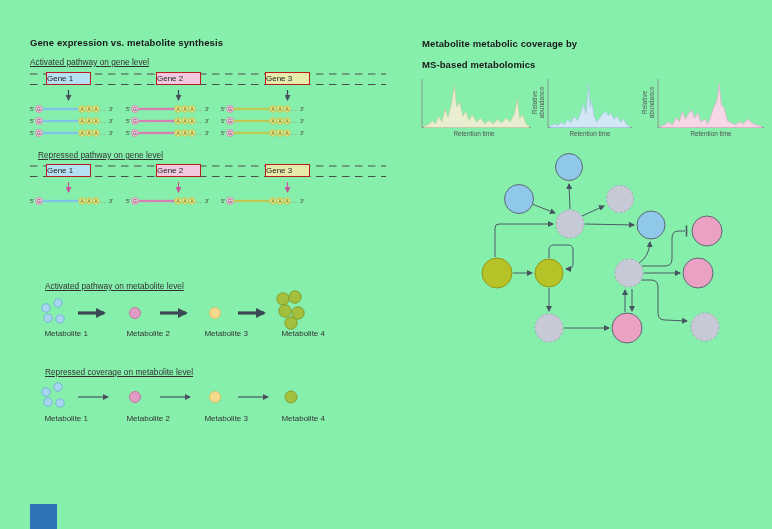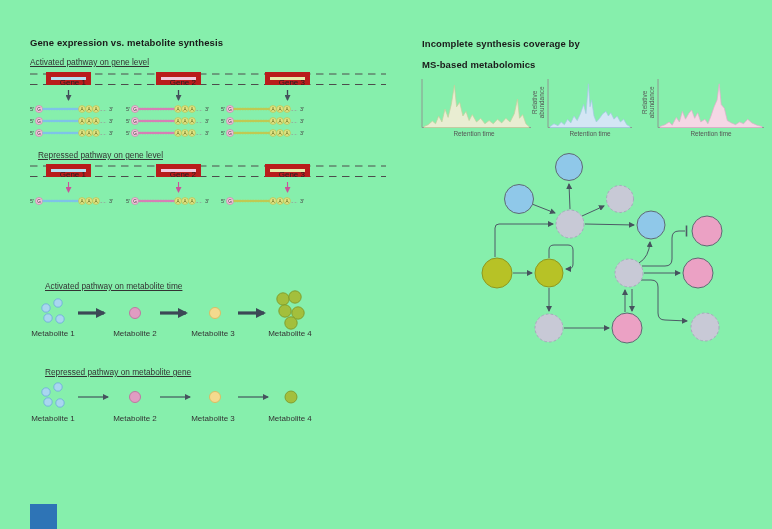--- a/index.html
+++ b/index.html
@@ -1,23 +1,23 @@
 <!DOCTYPE html>
 <html><head>
 <meta charset="utf-8">
 <style>
   html,body{margin:0;padding:0;background:#fff;}
   .canvas{position:relative;width:772px;height:529px;background:#86efac;overflow:hidden;
           font-family:"Liberation Sans",sans-serif;}
   svg#art{position:absolute;left:0;top:0;z-index:1;}
   .t-bold{position:absolute;z-index:2;font-size:9.5px;font-weight:bold;color:#1a1a1a;letter-spacing:.1px;white-space:nowrap;}
   .t-label{position:absolute;z-index:2;font-size:8.3px;color:#333;white-space:nowrap;text-decoration:underline;}
-  .t-met{position:absolute;z-index:2;font-size:8px;color:#333;text-align:center;width:70px;white-space:nowrap;}
-  .gene-box{position:absolute;z-index:3;width:45px;height:13px;border:5px solid #b91c1c;box-sizing:border-box;
-            font-size:8px;color:#222;text-align:right;line-height:11px;white-space:nowrap;}
+  .t-met{position:absolute;z-index:2;font-size:8px;color:#333;text-align:right;width:70px;white-space:nowrap;}
+  .gene-box{position:absolute;z-index:3;width:45px;height:13px;border:1px solid #b91c1c;box-sizing:border-box;
+            font-size:8px;color:#222;text-align:left;line-height:11px;white-space:nowrap;}
   .t-axis{position:absolute;z-index:2;font-size:6.4px;color:#555;text-align:center;width:80px;white-space:nowrap;}
   .t-ylabel{position:absolute;z-index:2;font-size:6.4px;color:#555;text-align:center;line-height:1.15;
             width:50px;transform:rotate(-90deg);}
   .footer-rect{position:absolute;z-index:2;}
 </style>
 </head>
 <body>
 
 <div class="canvas">
 
@@ -261,34 +261,34 @@
   <div class="t-label" style="left:38px;top:150px">Repressed pathway on gene level</div>
 
   <div class="gene-box" style="left: 46px; top: 72px; background: rgb(182, 224, 243);">Gene 1</div>
   <div class="gene-box" style="left: 156px; top: 72px; background: rgb(244, 201, 224);">Gene 2</div>
   <div class="gene-box" style="left: 265px; top: 72px; background: rgb(231, 234, 169);">Gene 3</div>
 
   <div class="gene-box" style="left: 46px; top: 164px; background: rgb(182, 224, 243);">Gene 1</div>
   <div class="gene-box" style="left: 156px; top: 164px; background: rgb(244, 201, 224);">Gene 2</div>
   <div class="gene-box" style="left: 265px; top: 164px; background: rgb(231, 234, 169);">Gene 3</div>
 
-  <div class="t-label" style="left:45px;top:281px">Activated pathway on metabolite time</div>
-  <div class="t-label" style="left:45px;top:367px">Repressed pathway on metabolite gene</div>
+  <div class="t-label" style="left:45px;top:281px">Activated pathway on metabolite level</div>
+  <div class="t-label" style="left:45px;top:367px">Repressed coverage on metabolite level</div>
 
   <div class="t-met" style="left:18px;top:329px">Metabolite 1</div>
   <div class="t-met" style="left:100px;top:329px">Metabolite 2</div>
   <div class="t-met" style="left:178px;top:329px">Metabolite 3</div>
   <div class="t-met" style="left:255px;top:329px">Metabolite 4</div>
 
   <div class="t-met" style="left:18px;top:414px">Metabolite 1</div>
   <div class="t-met" style="left:100px;top:414px">Metabolite 2</div>
   <div class="t-met" style="left:178px;top:414px">Metabolite 3</div>
   <div class="t-met" style="left:255px;top:414px">Metabolite 4</div>
 
-  <div class="t-bold" style="left:422px;top:38px">Incomplete synthesis coverage by</div>
+  <div class="t-bold" style="left:422px;top:38px">Metabolite metabolic coverage by</div>
   <div class="t-bold" style="left:422px;top:59px">MS-based metabolomics</div>
 
   <div class="t-axis" style="left:434px;top:130px">Retention time</div>
   <div class="t-axis" style="left:550px;top:130px">Retention time</div>
   <div class="t-axis" style="left:671px;top:130px">Retention time</div>
   <div class="t-ylabel" style="left:513px;top:95px">Relative abundance</div>
   <div class="t-ylabel" style="left:623px;top:95px">Relative abundance</div>
 
   <div class="footer-rect" id="footer-rect" style="left: 30px; top: 504px; width: 27px; height: 25px; background: rgb(46, 116, 182);"></div>
 </div>

